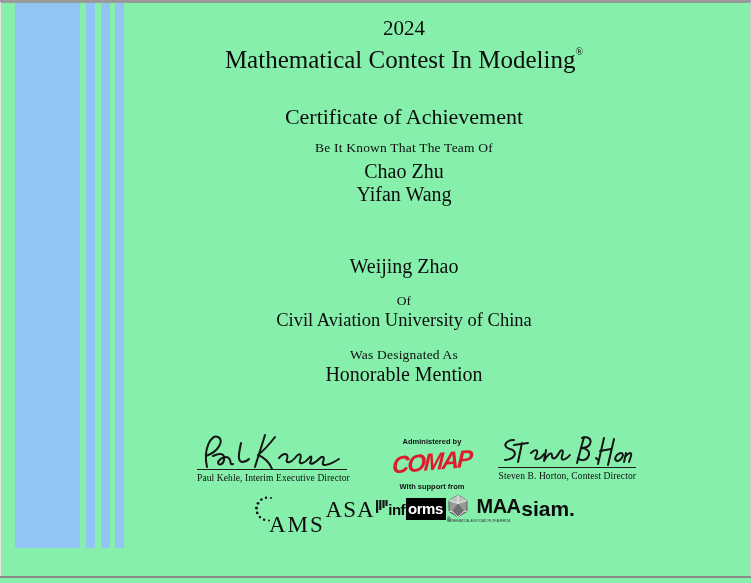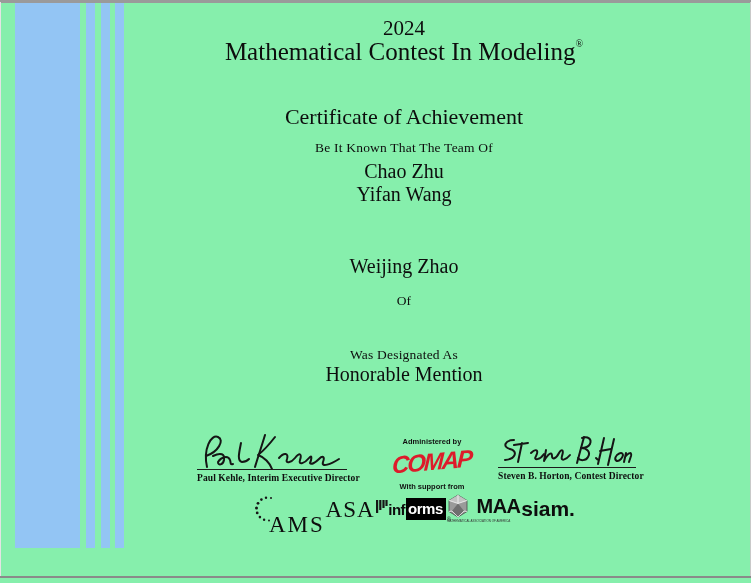--- a/index.html
+++ b/index.html
@@ -19,37 +19,37 @@
   .edge-left{position:absolute;top:2px;left:0;bottom:6px;width:1px;background:#e4e4e4;}
   
   .bar{position:absolute;top:3px;height:545px;background:var(--accent-blue);}
   .bar-wide{left:15px;width:65px;}
   .bar-1{left:86px;width:9px;}
   .bar-2{left:101px;width:9px;}
   .bar-3{left:115px;width:9px;}
   
   .ln{position:absolute;left:130px;width:548px;text-align:center;white-space:nowrap;}
   .year-ln{top:16px;font-size:21px;}
-  .title-ln1{top:38px;font-size:25px;}
+  .title-ln1{top:46px;font-size:25px;}
   .title-ln2{top:104px;font-size:22px;}
   .title-ln1 sup{font-size:10px;vertical-align:13px;}
   .small-ln{font-size:13.5px;letter-spacing:.2px;}
   .team-intro{top:140px;}
   .member-1{top:160px;}
   .member-2{top:183px;}
   .member-3{top:205px;}
   .name-ln{font-size:20px;}
   .advisor-intro{top:238px;}
   .advisor-name{top:255px;}
   .of-ln{top:293px;}
   .inst-ln{top:310px;font-size:18.5px;}
   .desig-intro{top:347px;}
   .desig-ln{top:363px;}
   
-  .sig-block{position:absolute;text-align:left;font-weight:bold;}
+  .sig-block{position:absolute;text-align:right;}
   .sig-left{left:197px;top:431px;width:150px;}
   .sig-right{left:498px;top:434px;width:138px;}
   .sig-art{display:block;margin:0 auto;}
   .sig-line{border-bottom:1.5px solid #1b1b1b;margin-top:-2px;}
   .sig-caption{font-size:9.5px;margin-top:3px;letter-spacing:.1px;white-space:nowrap;}
   
   .admin{position:absolute;left:377px;top:437px;width:110px;text-align:center;
          font-family:"Liberation Sans", sans-serif;}
   .admin-label{font-size:7.5px;font-weight:bold;color:#111;}
   .comap{display:inline-block;font-size:24px;font-weight:bold;font-style:italic;
@@ -99,20 +99,21 @@
   <div class="ln title-ln1"><span>Mathematical Contest In Modeling</span><sup>®</sup></div>
   <div class="ln title-ln2">Certificate of Achievement</div>
 
   <div class="ln small-ln team-intro">Be It Known That The Team Of</div>
   <div class="ln name-ln member-1">Chao Zhu</div>
   <div class="ln name-ln member-2">Yifan Wang</div>
 
   <div class="ln name-ln advisor-name">Weijing Zhao</div>
 
   <div class="ln small-ln of-ln">Of</div>
+  <div class="ln inst-ln">Civil Aviation University of China</div>
 
   <div class="ln small-ln desig-intro">Was Designated As</div>
   <div class="ln name-ln desig-ln">Honorable Mention</div>
 
   <div class="sig-block sig-left">
     <svg class="sig-art" width="150" height="40" viewBox="0 0 150 40" fill="none" stroke="#151515" stroke-width="2" stroke-linecap="round" stroke-linejoin="round" aria-label="Paul Kehle">
       <path d="M10,36 C6,18 14,3 21,6 C28,9 21,21 9,25"></path>
       <path d="M16,25 C24,21 28,23 27,29 C26,34 21,35 21,31 C24,26 31,24 33,29 C34,32 33,34 36,33"></path>
       <path d="M44,12 C42,22 40,30 45,31 C48,31 51,29 52,28"></path>
       <path d="M68,4 C65,14 61,26 58,36"></path>

